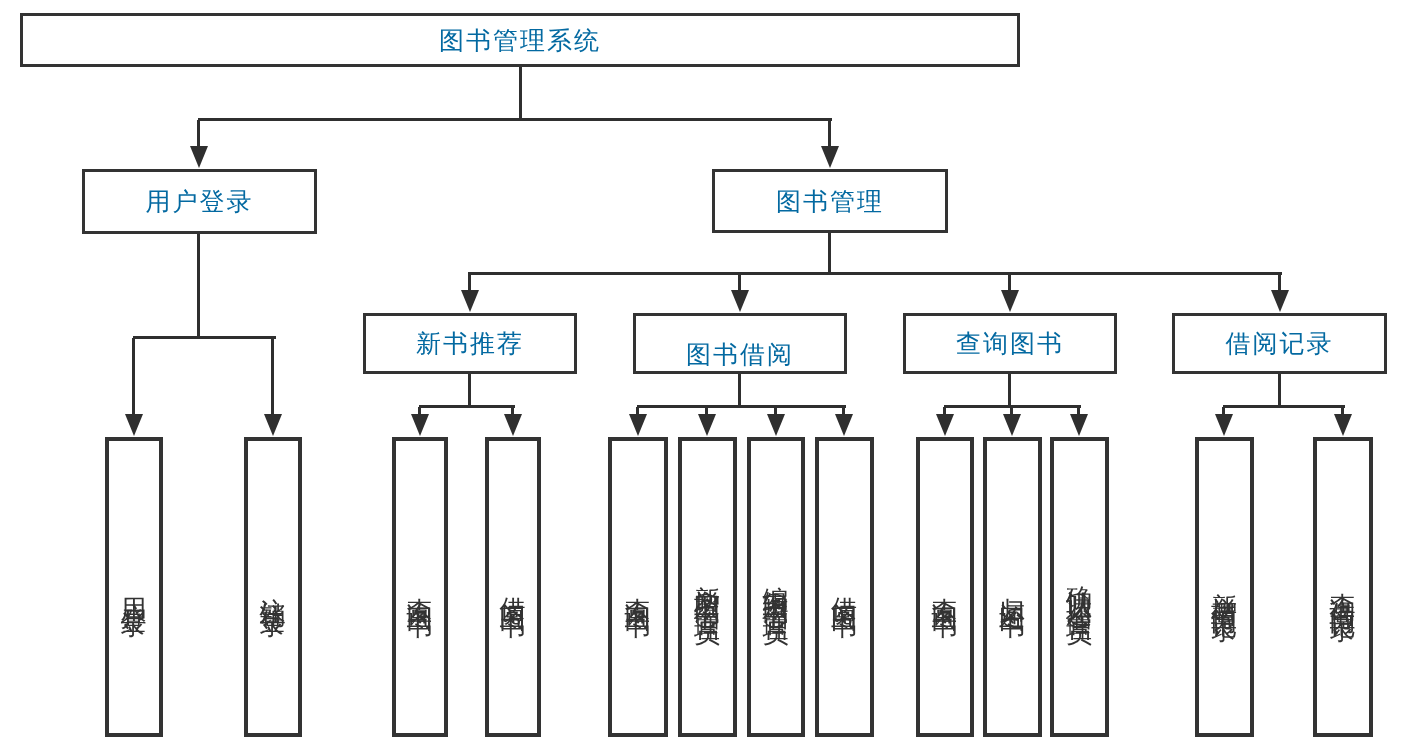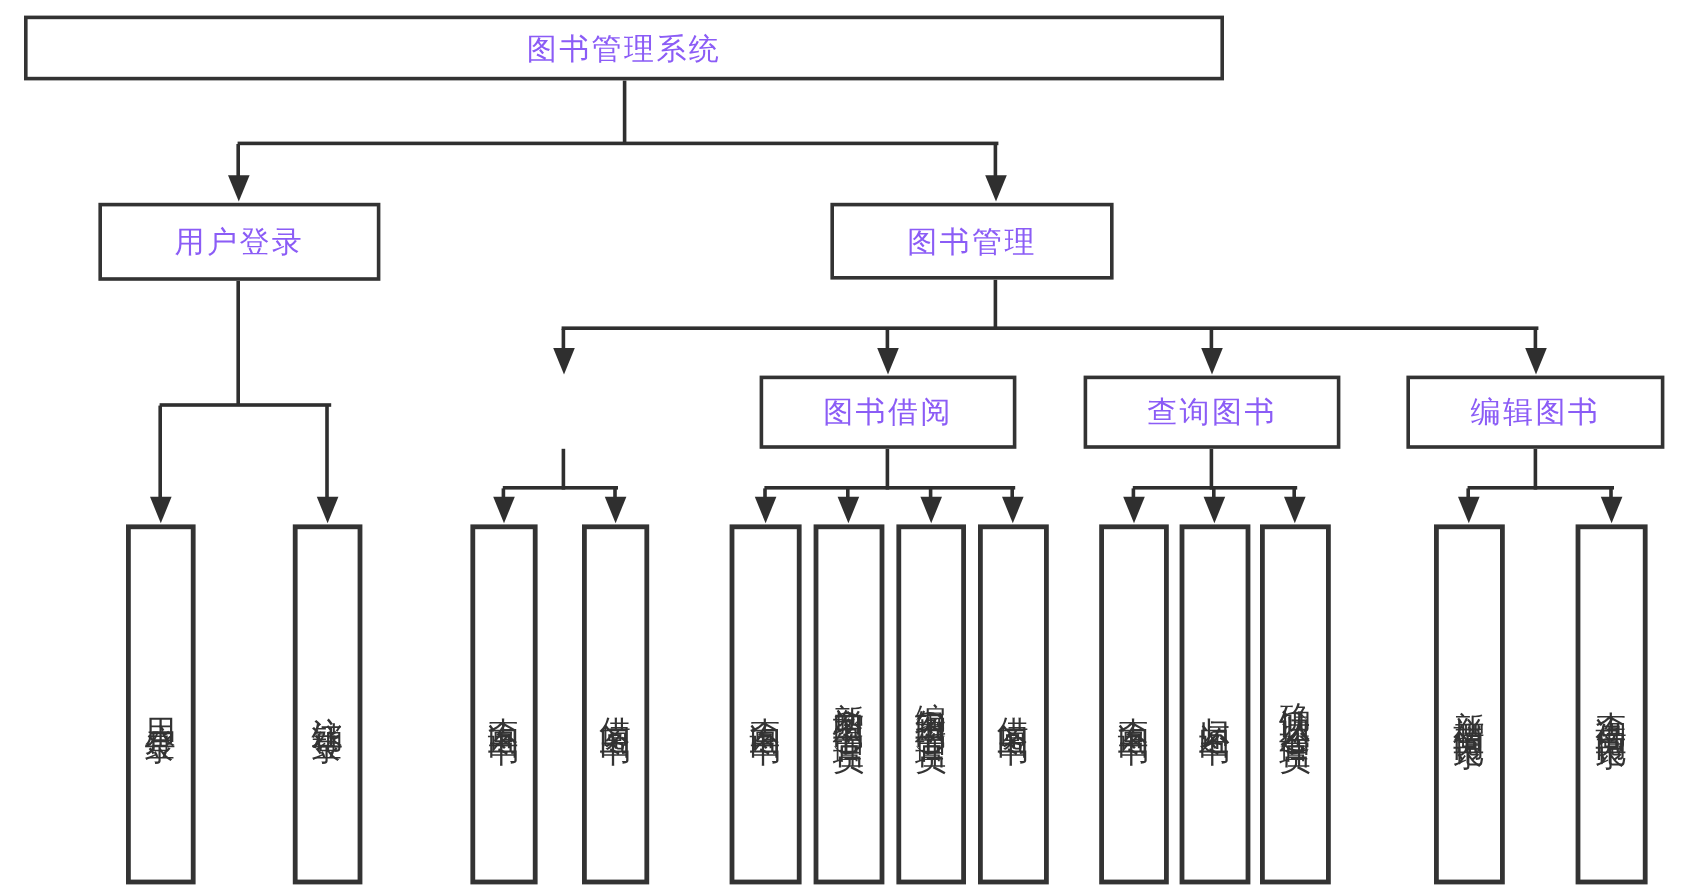--- a/index.html
+++ b/index.html
@@ -21,21 +21,21 @@
     background: #ffffff;
     border: 3px solid #333333;
     display: flex;
     align-items: center;
     justify-content: center;
     z-index: 2;
   }
   .leaf { border-width: 4px; }
   .label-h {
     font-size: 25px;
-    color: #8b5cf6;
+    color: #0369a1;
     letter-spacing: 2px;
     white-space: nowrap;
   }
   .label-v {
     writing-mode: vertical-rl;
     text-orientation: mixed;
     font-size: 26px;
     letter-spacing: 5px;
     color: #333333;
     line-height: 1;
@@ -73,35 +73,38 @@
 <div id="canvas">
 
   <div class="box" style="left:20px; top:13px; width:1000px; height:54px;">
     <span class="label-h">图书管理系统</span>
   </div>
 
   <div class="box" style="left:82px; top:169px; width:235px; height:65px;">
     <span class="label-h">用户登录</span>
   </div>
 
-  <div class="box" style="left:692px; top:169px; width:236px; height:64px;">
+  <div class="box" style="left:712px; top:169px; width:236px; height:64px;">
     <span class="label-h">图书管理</span>
   </div>
 
-
-  <div class="box" style="left:633px; top:313px; width:214px; height:61px;">
+  <div class="box" style="left:363px; top:313px; width:214px; height:61px;">
+    <span class="label-h">新书推荐</span>
+  </div>
+
+  <div class="box" style="left:633px; top:313px; width:214px; height:61px;align-items:flex-end;">
     <span class="label-h">图书借阅</span>
   </div>
 
   <div class="box" style="left:903px; top:313px; width:214px; height:61px;">
     <span class="label-h">查询图书</span>
   </div>
 
   <div class="box" style="left:1172px; top:313px; width:215px; height:61px;">
-    <span class="label-h">编辑图书</span>
+    <span class="label-h">借阅记录</span>
   </div>
 
   <div class="box leaf" style="left:105px; top:437px; width:58px; height:300px;">
     <span class="label-v">用户登录</span>
   </div>
   <div class="box leaf" style="left:244px; top:437px; width:58px; height:300px;">
     <span class="label-v">注销登录</span>
   </div>
 
   <div class="box leaf" style="left:392px; top:437px; width:56px; height:300px;">

